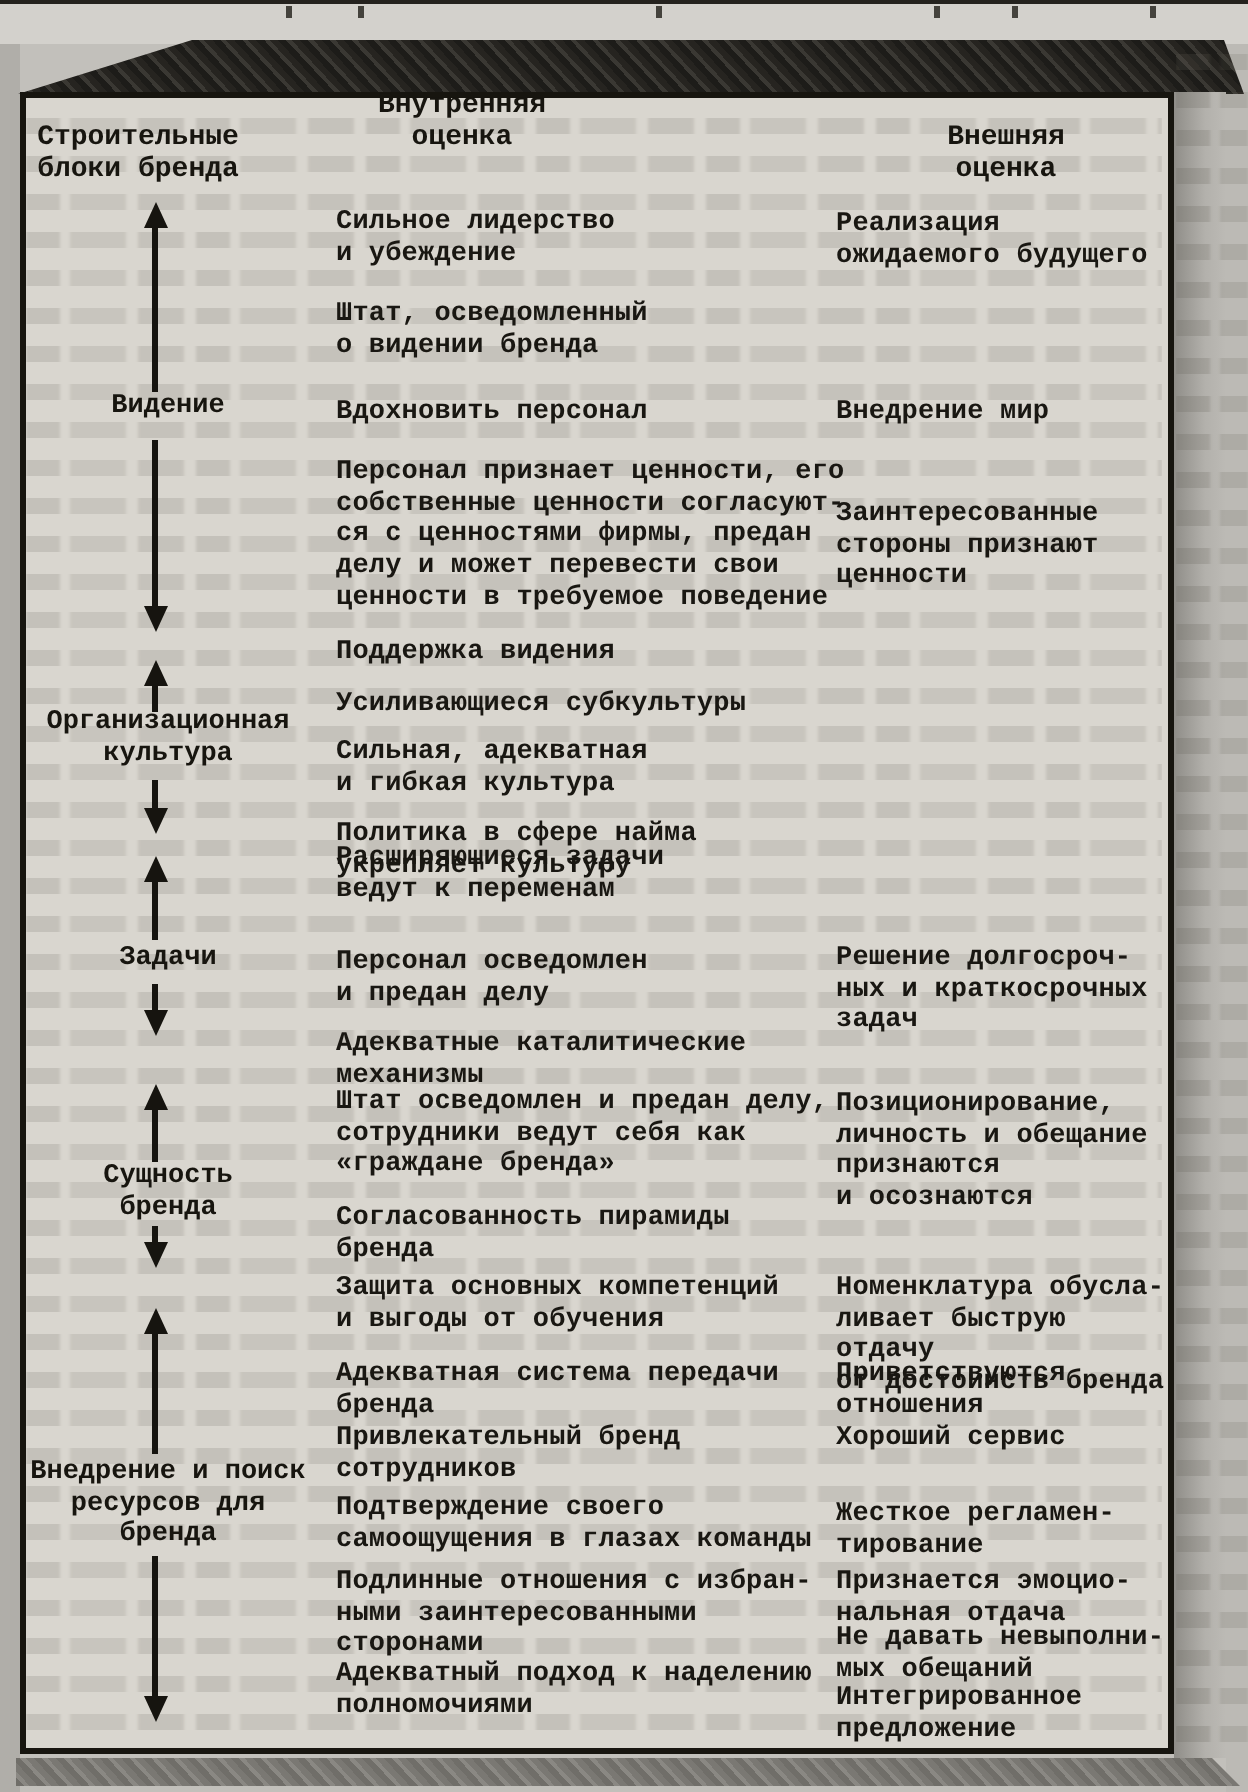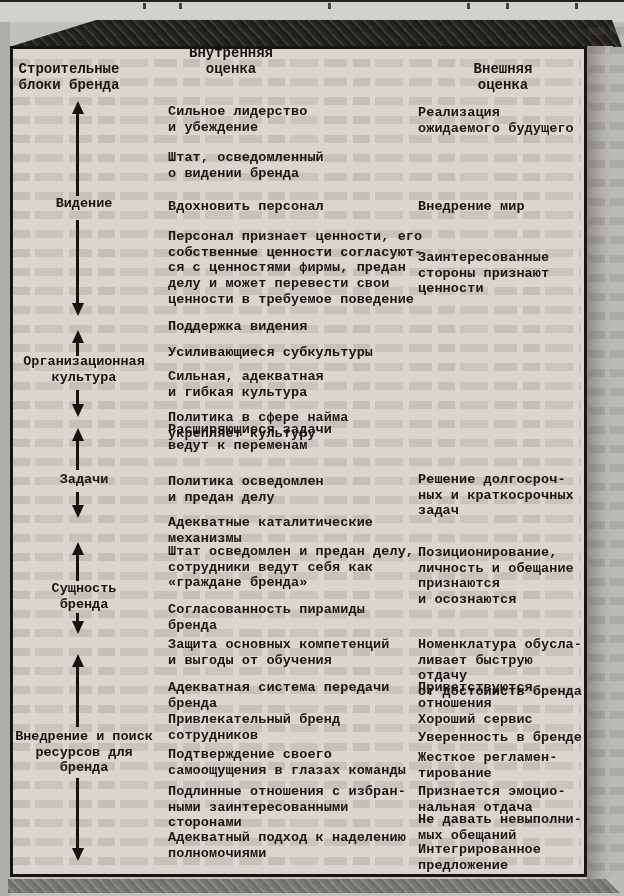--- a/index.html
+++ b/index.html
@@ -142,21 +142,21 @@
 делу и может перевести свои
 ценности в требуемое поведение</div>
   <div class="cell mid" style="top:319px">Поддержка видения</div>
   <div class="cell mid" style="top:345px">Усиливающиеся субкультуры</div>
   <div class="cell mid" style="top:369px">Сильная, адекватная
 и гибкая культура</div>
   <div class="cell mid" style="top:410px">Политика в сфере найма
 укрепляет культуру</div>
   <div class="cell mid" style="top:422px">Расширяющиеся задачи
 ведут к переменам</div>
-  <div class="cell mid" style="top:474px">Политика осведомлен
+  <div class="cell mid" style="top:474px">Персонал осведомлен
 и предан делу</div>
   <div class="cell mid" style="top:515px">Адекватные каталитические
 механизмы</div>
   <div class="cell mid" style="top:544px">Штат осведомлен и предан делу,
 сотрудники ведут себя как
 «граждане бренда»</div>
   <div class="cell mid" style="top:602px">Согласованность пирамиды
 бренда</div>
   <div class="cell mid" style="top:637px">Защита основных компетенций
 и выгоды от обучения</div>
@@ -184,21 +184,20 @@
   <div class="cell ext" style="top:545px">Позиционирование,
 личность и обещание
 признаются
 и осознаются</div>
   <div class="cell ext" style="top:637px">Номенклатура обусла-
 ливает быструю отдачу
 от достоинств бренда</div>
   <div class="cell ext" style="top:680px">Приветствуются
 отношения</div>
   <div class="cell ext" style="top:712px">Хороший сервис</div>
-  <div class="cell ext" style="top:730px">Уверенность в бренде</div>
   <div class="cell ext" style="top:750px">Жесткое регламен-
 тирование</div>
   <div class="cell ext" style="top:784px">Признается эмоцио-
 нальная отдача</div>
   <div class="cell ext" style="top:812px">Не давать невыполни-
 мых обещаний</div>
   <div class="cell ext" style="top:842px">Интегрированное
 предложение</div>
 
 </div>

